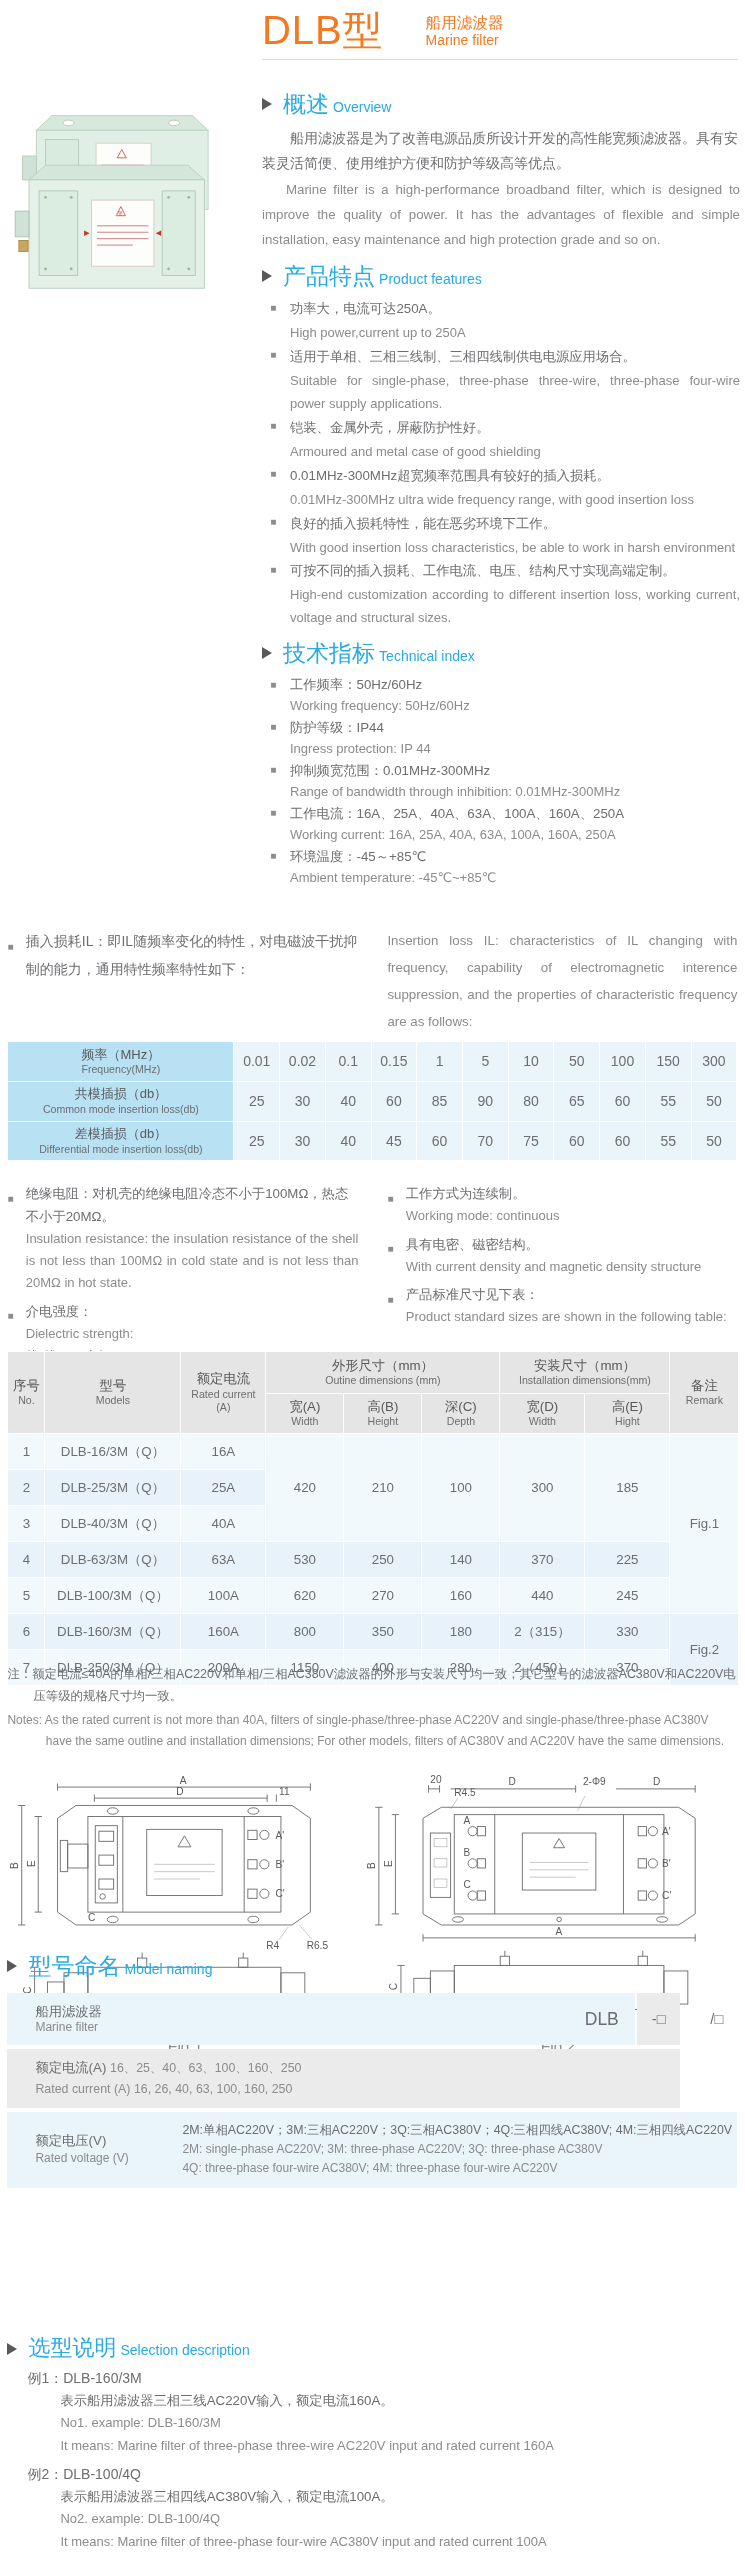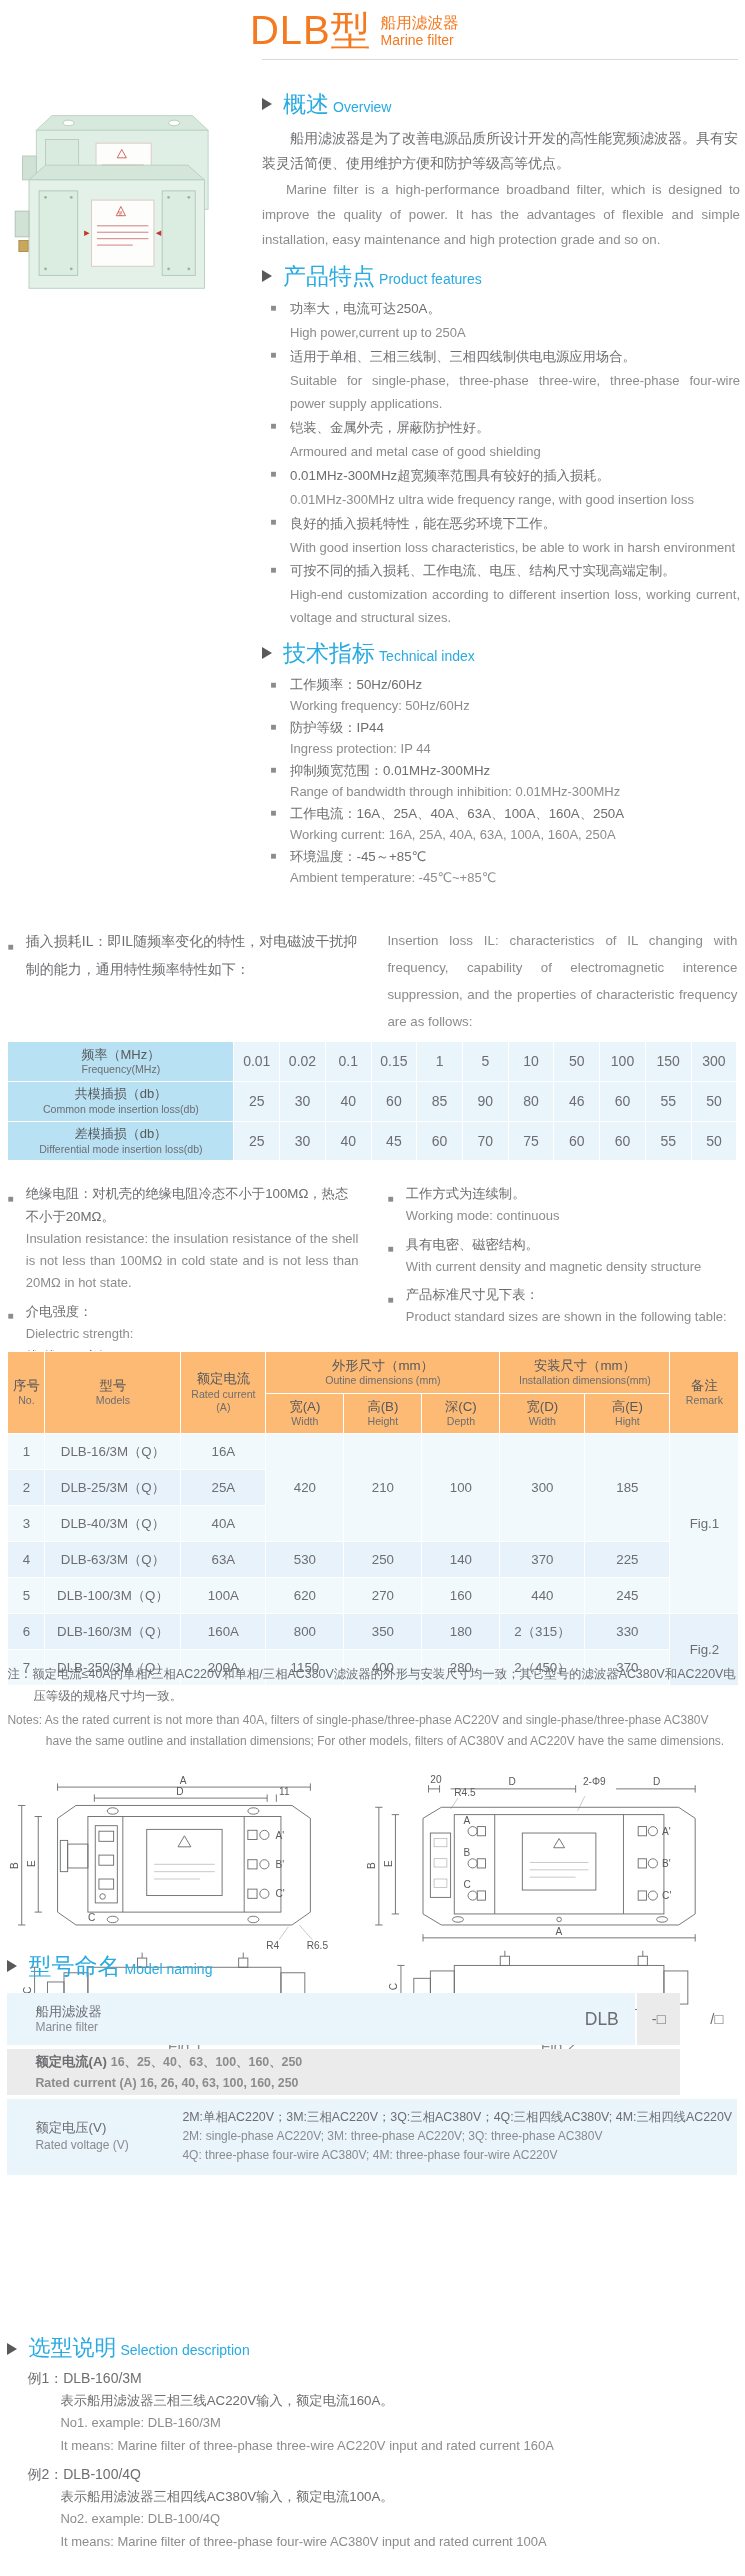--- a/index.html
+++ b/index.html
@@ -1,20 +1,20 @@
 <!DOCTYPE html>
 <html style="font-size:14.7px"><head>
 <meta charset="utf-8">
 <style>
   html,body{margin:0;padding:0;background:#fff;}
   .page{position:relative;width:745px;height:2576px;background:#fff;overflow:hidden;
         font-family:"Liberation Sans","DejaVu Sans",sans-serif;}
 
   
-  .hdr{position:absolute;left:250px;top:9.2px;display:flex;align-items:flex-start;}
+  .hdr{position:absolute;left:262px;top:9.2px;display:flex;align-items:flex-start;gap:33px;}
   .hdr-title{font-size:40px;line-height:42px;color:#f4791f;letter-spacing:0.9px;}
   .hdr-sub{display:flex;flex-direction:column;margin-left:9.2px;margin-top:3.7px;}
   .hdr-sub-cn{font-size:15.6px;line-height:19.3px;color:#f4791f;}
   .hdr-sub-en{font-size:14px;line-height:17.5px;color:#f4791f;}
   .hdr-rule{position:absolute;left:262px;top:59px;width:476px;height:0.9px;background:#d9d9d9;}
 
   
   .photo{position:absolute;left:3.7px;top:77px;width:219px;height:237px;}
 
   
@@ -52,21 +52,21 @@
   .freq{position:absolute;left:7.4px;top:1041px;width:730px;border-collapse:collapse;table-layout:fixed;}
   .freq td{border:1.8px solid #fff;text-align:center;vertical-align:middle;padding:0.9px 0;}
   .freq .lab{background:#b9e1f4;width:225px;}
   .freq .lab .cn{font-size:13px;color:#58595b;line-height:16.6px;display:block;}
   .freq .lab .en{font-size:10.6px;color:#6d6e71;line-height:13px;display:block;}
   .freq .val{background:#e9f4fb;font-size:14px;color:#6d6e71;height:37px;}
 
   
   .dim{position:absolute;left:7.4px;top:1351px;width:730px;border-collapse:collapse;table-layout:fixed;}
   .dim th,.dim td{border:1.8px solid #fff;text-align:center;vertical-align:middle;font-weight:normal;padding:0;}
-  .dim thead th{background:#fdba74;margin-top:20px;}
+  .dim thead th{background:#e5e5e5;margin-top:20px;}
   .dim thead .r1{height:42px;}
   .dim thead .r2{height:40px;}
   .dim .hcn{font-size:13.3px;color:#58595b;line-height:16.6px;display:block;}
   .dim .hen{font-size:10.6px;color:#6d6e71;line-height:13px;display:block;}
   .dim tbody td{height:35px;font-size:13.3px;color:#6d6e71;}
   .dim tbody tr:nth-child(odd) td{background:#f2f9fd;}
   .dim tbody tr:nth-child(even) td{background:#e7f2fb;}
   .dim tbody td.merge{background:#edf6fc;}
 
   
@@ -84,21 +84,21 @@
 
   
   .mn{position:absolute;left:7.4px;top:1943px;width:730px;}
   .mn-table{display:grid;grid-template-columns:628px 1.8px 43px 16.6px 40px;row-gap:3.7px;margin-top:13px;}
   .mn-main{grid-column:1;background:#e9f4fb;height:52px;display:flex;align-items:center;justify-content:space-between;padding:0 16.6px 0 28px;box-sizing:border-box;}
   .mn-name-cn{font-size:13.3px;color:#6d6e71;line-height:17.5px;display:block;}
   .mn-name-en{font-size:12px;color:#8a8c8e;line-height:15.6px;display:block;}
   .mn-code{font-size:17.5px;color:#6d6e71;}
   .mn-dash{grid-column:3;background:#ebebeb;height:52px;display:flex;align-items:center;justify-content:center;font-size:14.7px;color:#6d6e71;}
   .mn-slash{grid-column:5;height:52px;display:flex;align-items:center;justify-content:center;font-size:14.7px;color:#6d6e71;}
-  .mn-current{grid-column:1/4;background:#ebebeb;height:46px;display:flex;flex-direction:column;justify-content:center;padding-left:28px;box-sizing:border-box;font-weight:bold;}
+  .mn-current{grid-column:1/4;background:#ebebeb;height:59px;display:flex;flex-direction:column;justify-content:center;padding-left:28px;box-sizing:border-box;}
   .mn-cur-l1{font-size:13.3px;color:#6d6e71;line-height:22px;}
   .mn-cur-l1 .vals{font-size:12.4px;color:#8a8c8e;}
   .mn-cur-l2{font-size:12.4px;color:#8a8c8e;line-height:20px;}
   .mn-voltage{grid-column:1/6;background:#e9f4fb;height:76px;display:flex;align-items:center;padding-left:28px;box-sizing:border-box;}
   .mn-v-label{width:147px;flex:none;}
   .mn-v-lcn{font-size:13.3px;color:#6d6e71;line-height:18.4px;display:block;}
   .mn-v-len{font-size:12px;color:#8a8c8e;line-height:16.6px;display:block;}
   .mn-v-text div{line-height:19.3px;}
   .mn-v-t1{font-size:12.4px;color:#6d6e71;}
   .mn-v-t2,.mn-v-t3{font-size:12px;color:#8a8c8e;}
@@ -280,21 +280,21 @@
         <span class="cn">共模插损（db）</span>
         <span class="en">Common mode insertion loss(db)</span>
       </td>
       <td class="val">25</td>
       <td class="val">30</td>
       <td class="val">40</td>
       <td class="val">60</td>
       <td class="val">85</td>
       <td class="val">90</td>
       <td class="val">80</td>
-      <td class="val">46</td>
+      <td class="val">65</td>
       <td class="val">60</td>
       <td class="val">55</td>
       <td class="val">50</td>
     </tr>
     <tr>
       <td class="lab">
         <span class="cn">差模插损（db）</span>
         <span class="en">Differential mode insertion loss(db)</span>
       </td>
       <td class="val">25</td>

